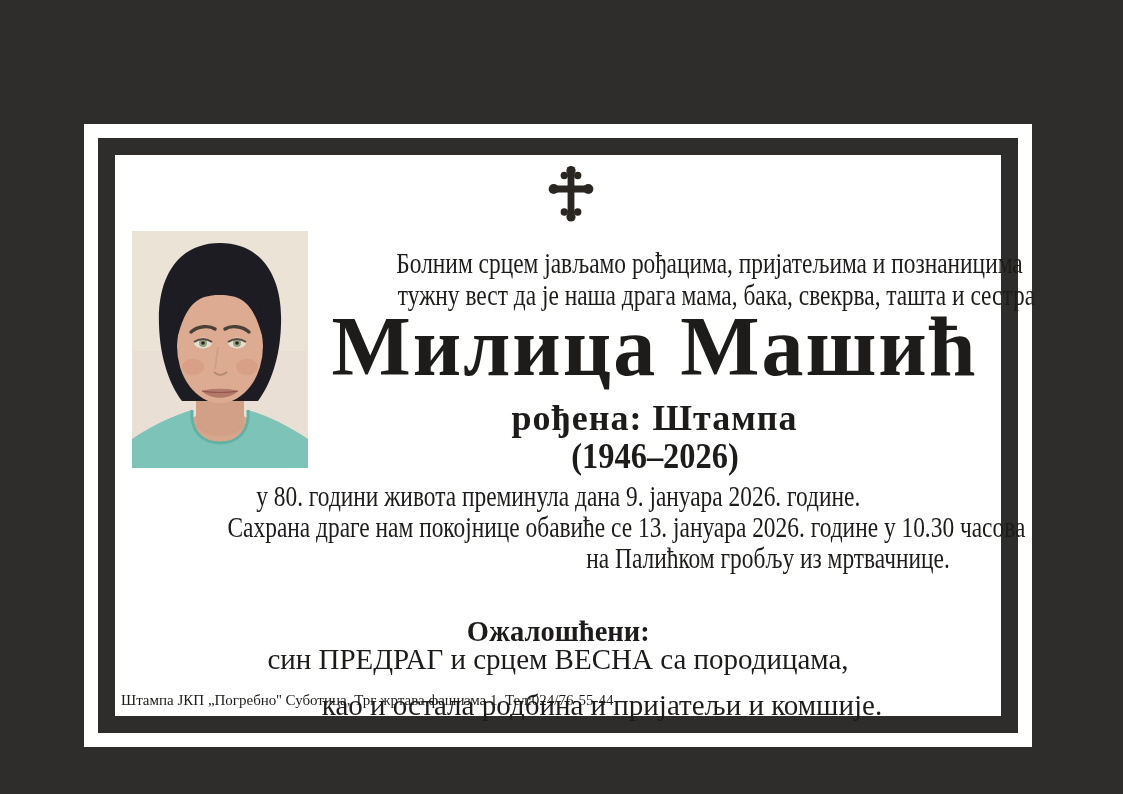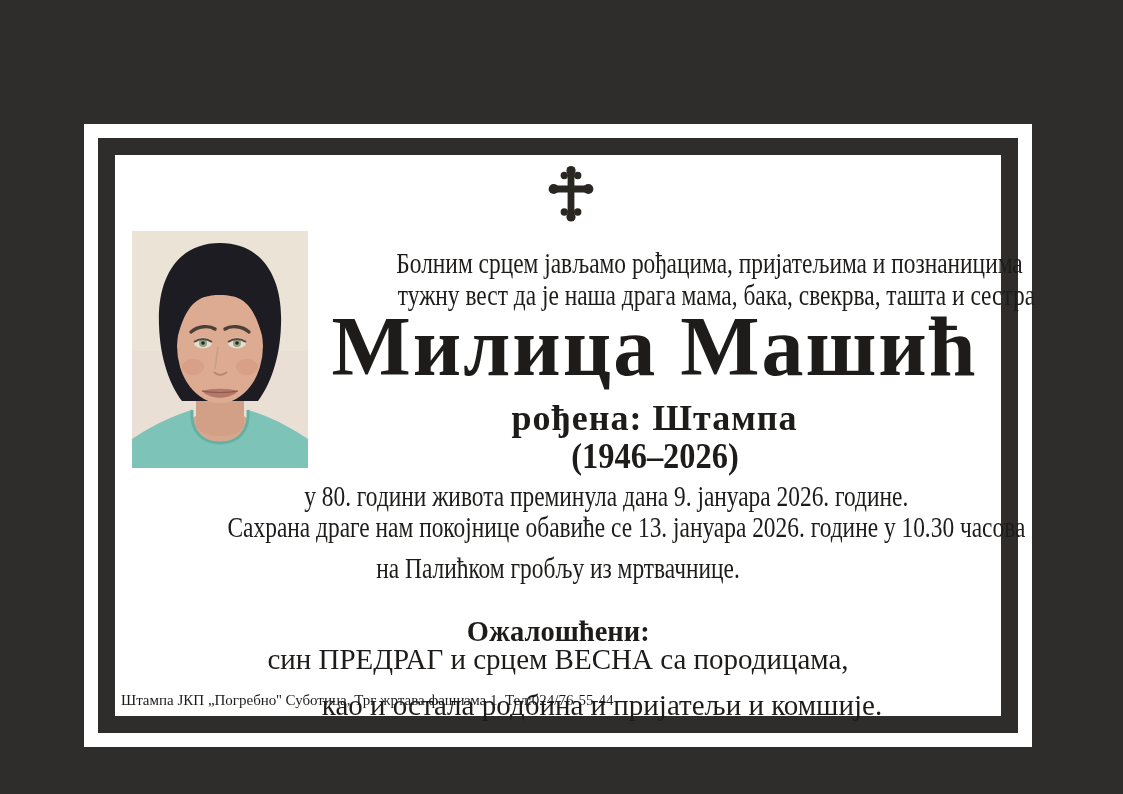--- a/index.html
+++ b/index.html
@@ -40,23 +40,23 @@
   .cond95{display:inline-block;transform:scaleX(0.95);transform-origin:50% 50%;white-space:nowrap;}
 
   .rcol{left:193px;width:693px;}
   .intro1{top:92px;font-size:30px;line-height:32px;}
   .intro2{top:124px;font-size:30px;line-height:32px;}
   .name{top:148px;font-size:84px;line-height:88px;font-weight:bold;letter-spacing:2px;}
   .maiden{top:244px;font-size:36px;line-height:38px;font-weight:bold;letter-spacing:1px;}
   .years{top:282px;font-size:36px;line-height:38px;font-weight:bold;}
 
   .fullw{left:0;width:886px;}
-  .bodyl1{top:325px;font-size:30px;line-height:31px;padding-left:48px;}
+  .bodyl1{top:325px;font-size:30px;line-height:31px;}
   .bodyl2{top:356px;font-size:30px;line-height:31px;}
-  .bodyl3{top:397px;font-size:30px;line-height:31px;}
+  .bodyl3{top:387px;font-size:30px;line-height:31px;text-align:right;}
   .tribute{top:412px;font-size:33px;line-height:36px;font-weight:bold;}
   .mheading{top:460px;font-size:30px;line-height:32px;font-weight:bold;}
   .mline1{top:490px;font-size:29px;line-height:28px;}
   .mline2{top:536px;font-size:29px;line-height:28px;padding-left:44px;}
   .printer{
     position:absolute;left:6px;top:537px;
     font-size:15px;line-height:17px;white-space:nowrap;text-align:left;
   }
 </style>
 </head>

